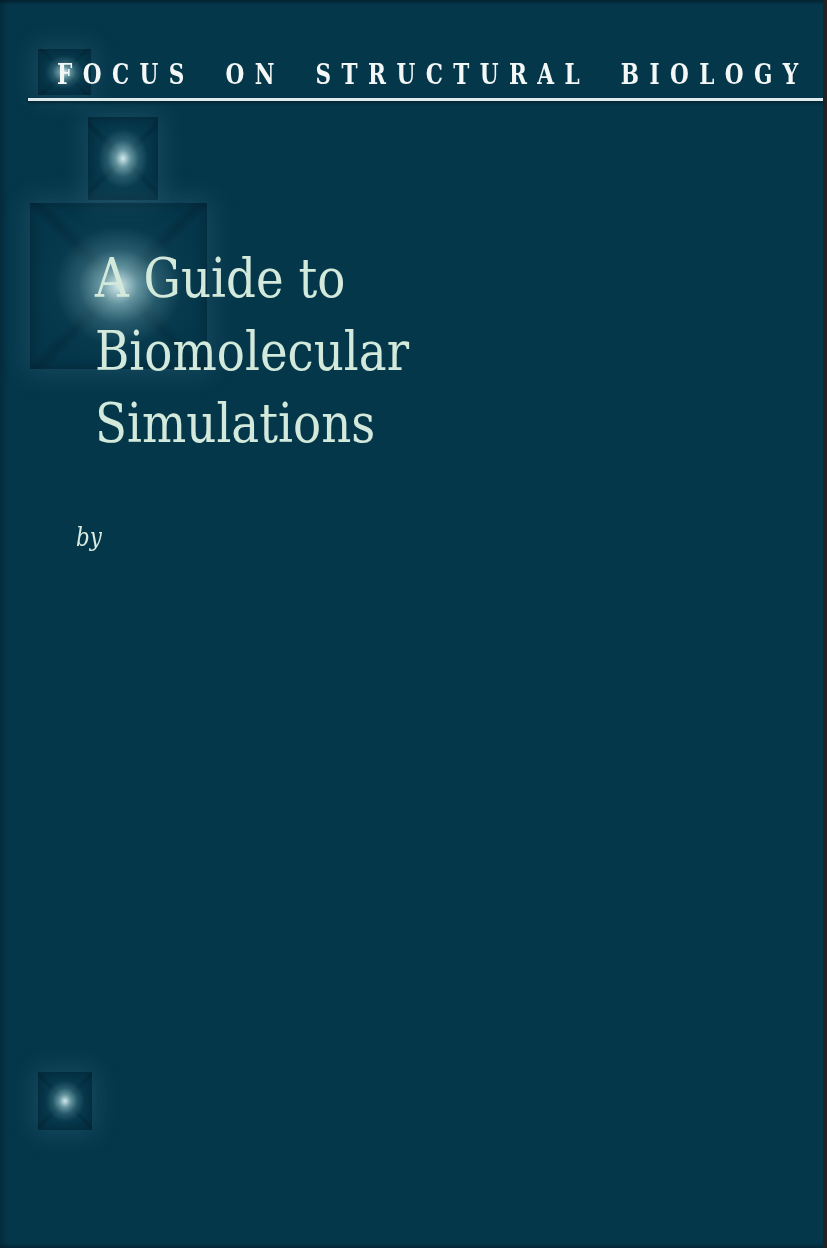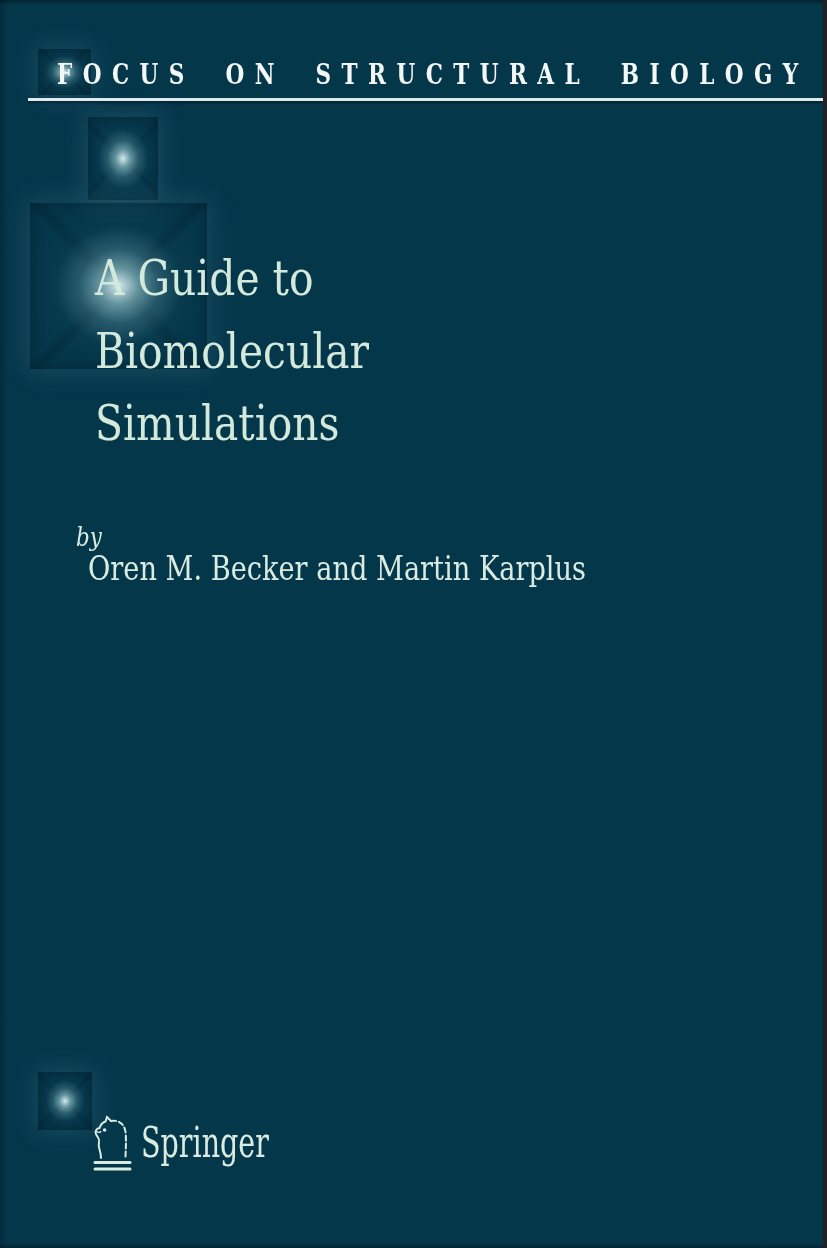--- a/index.html
+++ b/index.html
@@ -43,21 +43,21 @@
     transform:scaleX(0.80);transform-origin:0 0;
   }
   .series-rule{
     position:absolute;left:28px;right:0;top:98px;height:3px;
     background:#dfeaec;
     box-shadow:0 2px 3px rgba(0,10,18,0.45);
   }
 
   .title{
     position:absolute;left:95px;top:242px;
-    font-size:48px;line-height:72.5px;
+    font-size:55px;line-height:72.5px;
     color:#d3e9db;
     white-space:nowrap;
     text-decoration:underline;
   }
   .title-line{display:inline-block;transform:scaleX(0.85);transform-origin:0 0;}
 
   .byline{
     position:absolute;left:76px;top:524px;
     font-style:italic;font-size:26px;line-height:26px;
     color:#d9ece1;
@@ -96,42 +96,15 @@
   <div class="title">
     <span class="title-line">A Guide to</span><br>
     <span class="title-line">Biomolecular</span><br>
     <span class="title-line">Simulations</span>
   </div>
 
   <div class="byline">
     <span class="byline-inner">by</span>
   </div>
 
-  <div class="authors">
-    <span class="authors-inner">Oren M. Becker and Martin Karplus</span>
-  </div>
 
-  <div class="publisher">
-    <svg class="knight" width="46" height="62" viewBox="0 0 46 62">
-      <g fill="none" stroke="#d9ece2" stroke-width="2" stroke-linecap="round">
-
-        <path d="M11,46
-                 C11,38 7.5,36 9,30
-                 C10,26 6.8,25 5.8,21.5
-                 C5,19 6.5,16.4 9.5,16
-                 C10.5,13 12.5,10.4 15.5,9.5
-                 L17,5
-                 L21,9"></path>
-
-        <path d="M21,9 C28.5,7.4 34.5,12 35.5,20 C36.6,30 35.5,38 35.5,46" stroke-dasharray="5 3"></path>
-
-        <path d="M6.5,19.5 C8,20.6 9.6,20.6 10.8,19.6" stroke-width="1.4"></path>
-
-        <path d="M5,50.5 L40,50.5" stroke-width="3"></path>
-        <path d="M5,57 L40,57" stroke-width="3"></path>
-      </g>
-
-      <circle cx="14.6" cy="18" r="1.8" fill="#d9ece2"></circle>
-    </svg>
-    <span class="wordmark">Springer</span>
-  </div>
 
 </div>
 
 </body></html>

